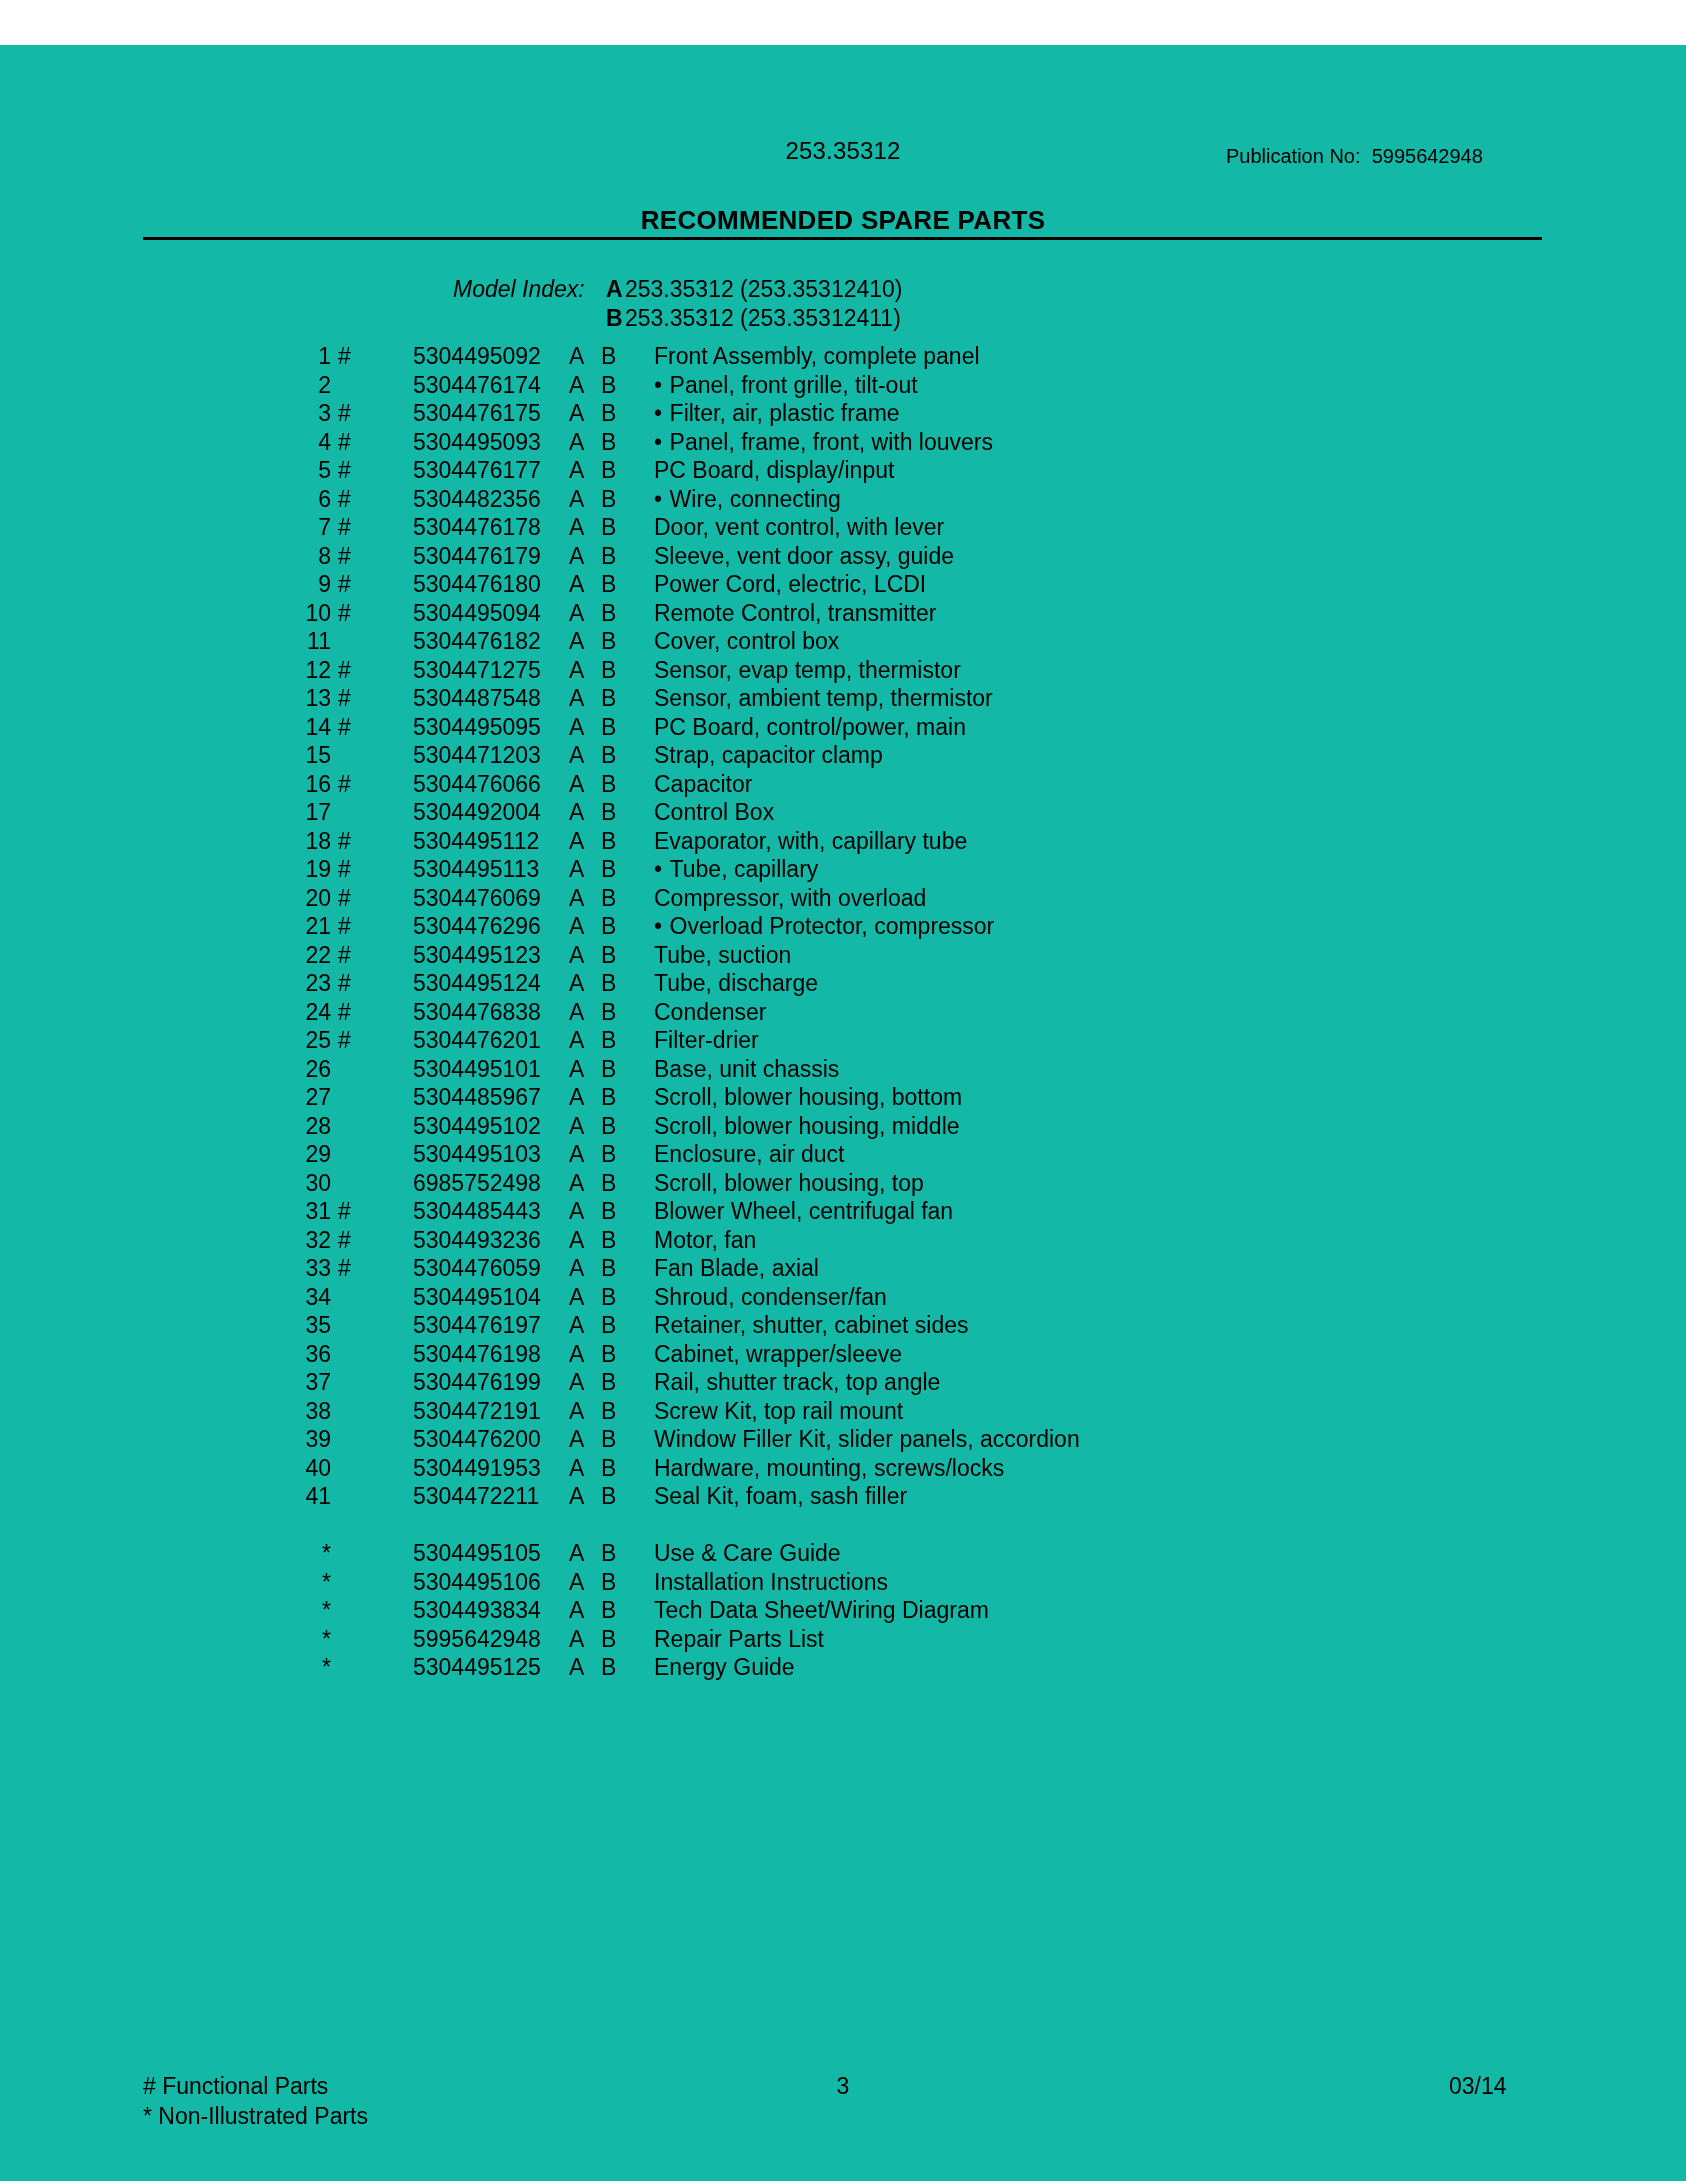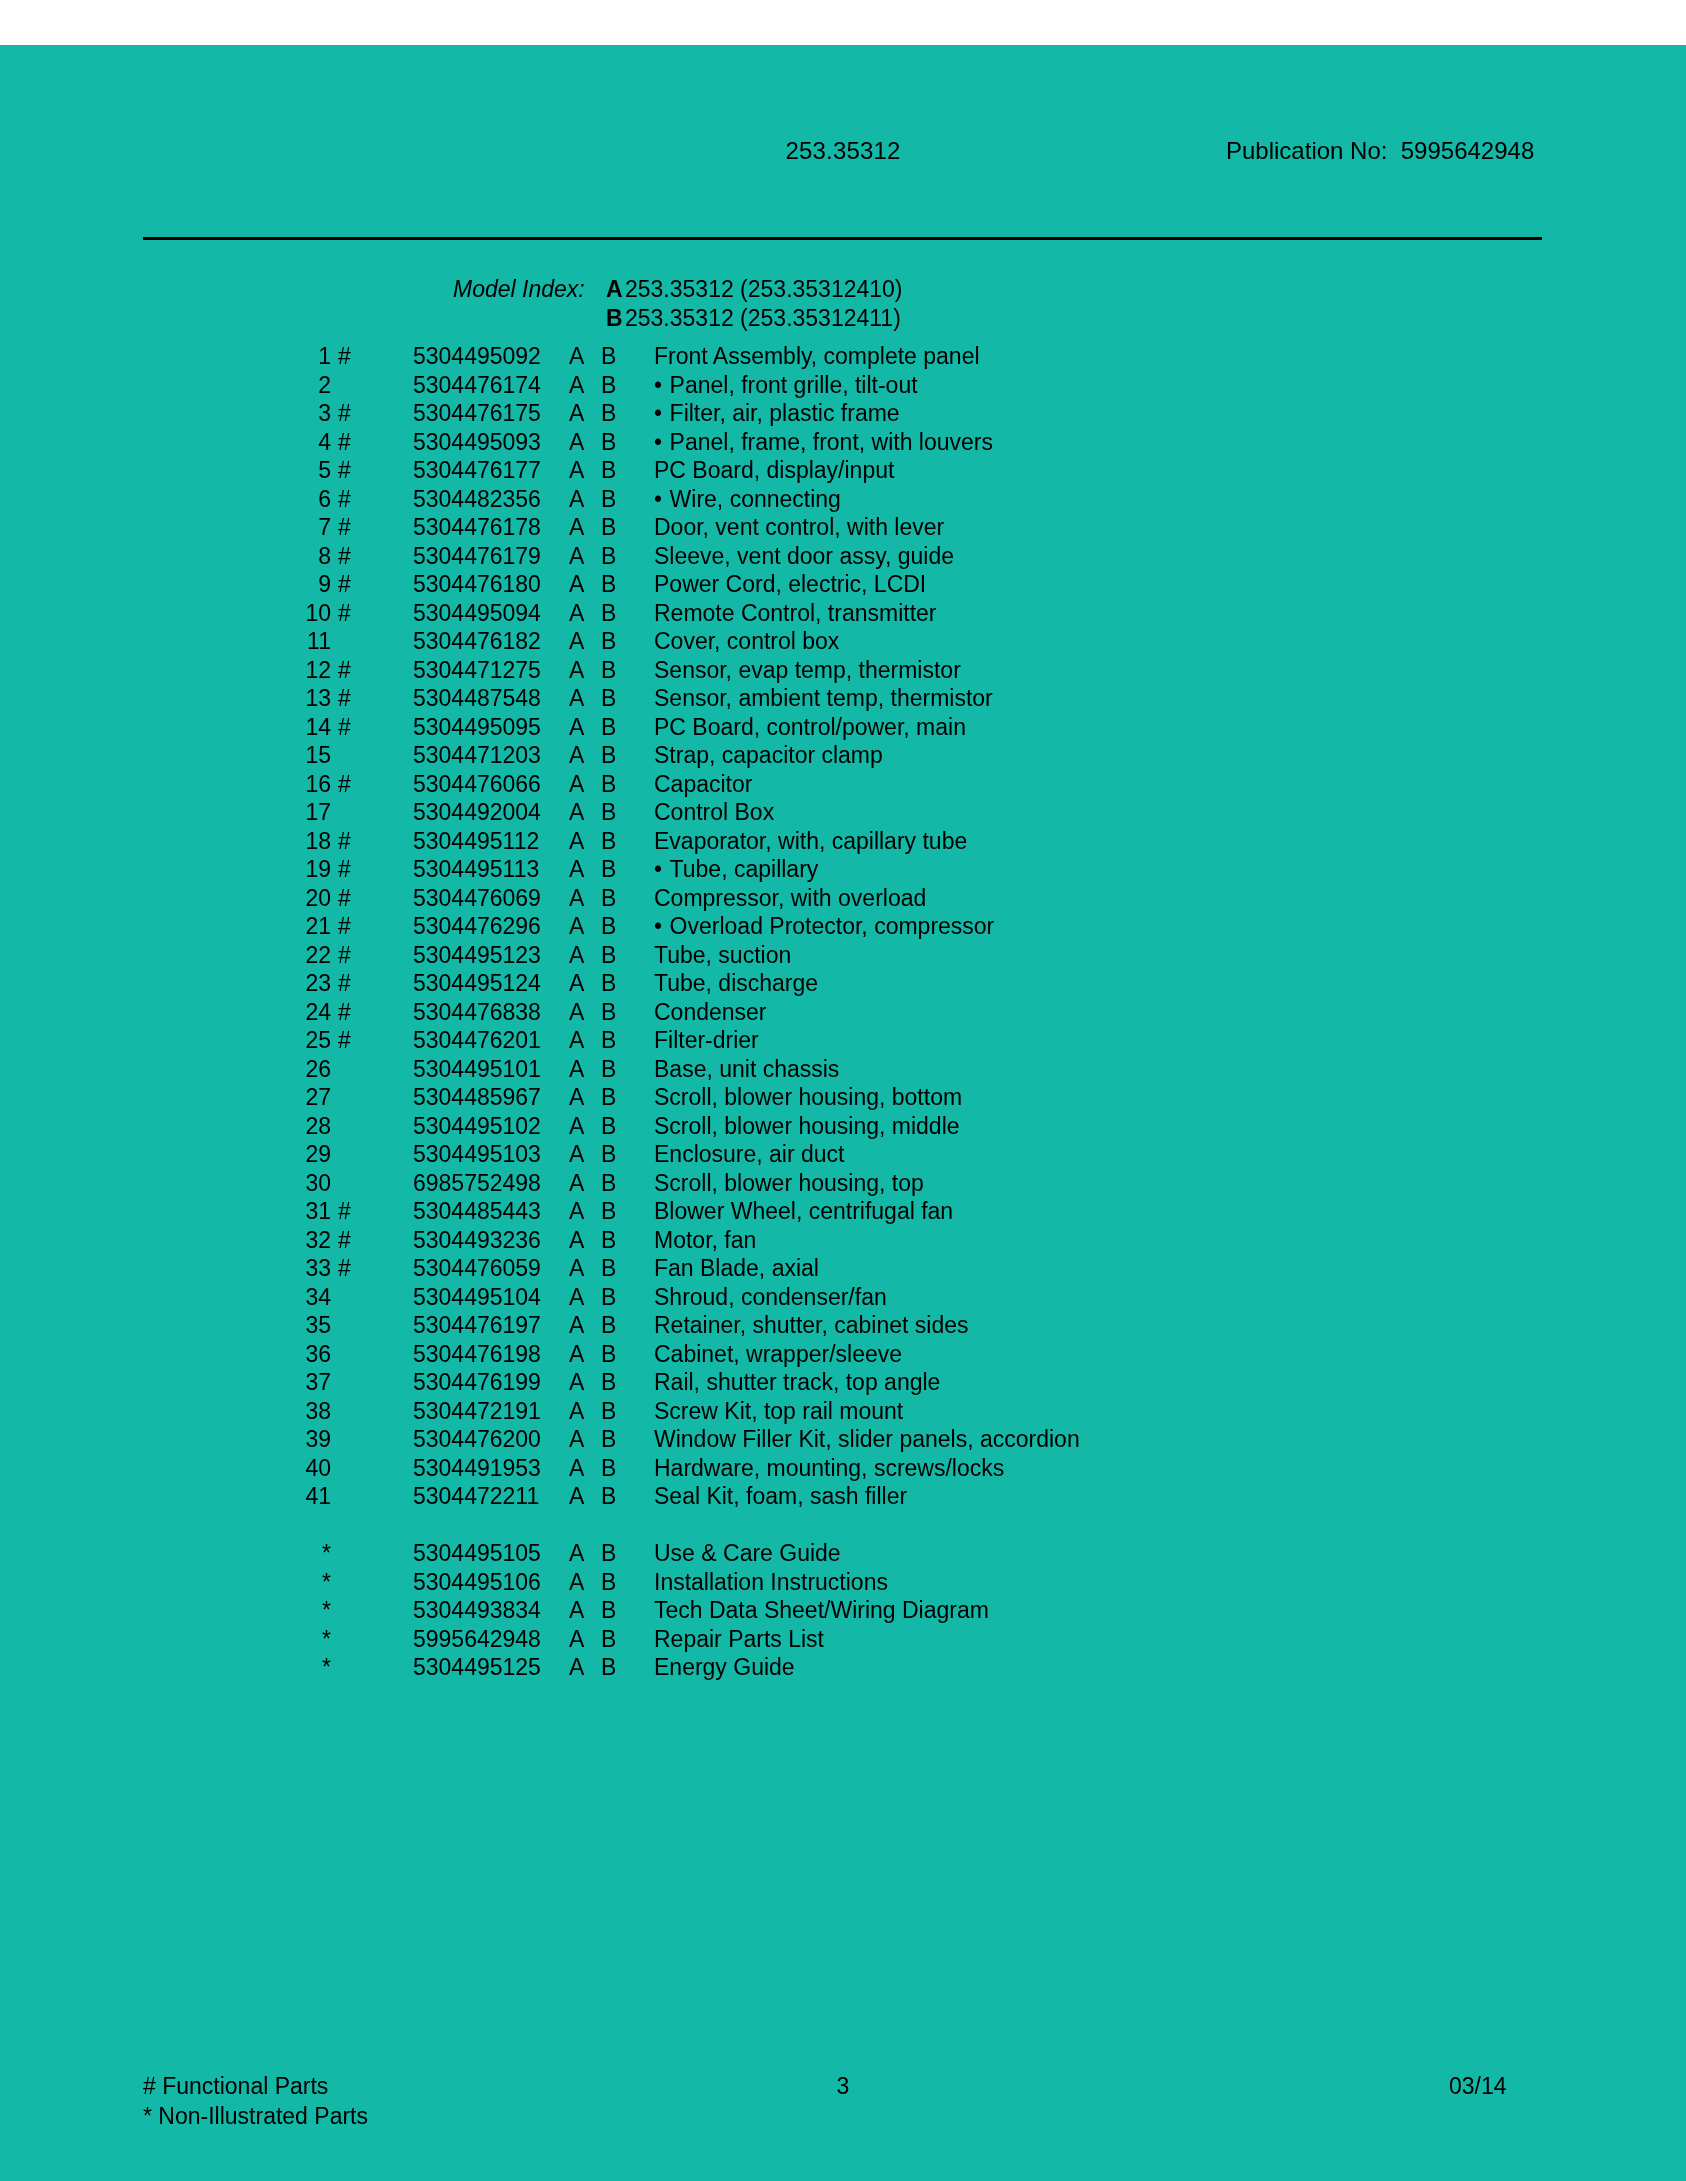--- a/index.html
+++ b/index.html
@@ -34,22 +34,22 @@
     left: 0;
     top: 0;
     width: 1686px;
     text-align: center;
     font-size: 24px;
     letter-spacing: 0.2px;
   }
   .publication-no {
     position: absolute;
     left: 1226px;
-    top: 0;
-    font-size: 24px;
+    top: 8px;
+    font-size: 20px;
     white-space: pre;
     text-align: right;
   }
 
   .sheet-title {
     position: absolute;
     top: 160px;
     left: 0;
     width: 1686px;
     text-align: center;
@@ -183,20 +183,21 @@
 </head>
 <body>
 
 <div class="page">
 
   <div class="doc-header">
     <div class="model-no">253.35312</div>
     <div class="publication-no">Publication No:  5995642948</div>
   </div>
 
+  <div class="sheet-title">RECOMMENDED SPARE PARTS</div>
 
   <div class="rule"></div>
 
   <div class="model-index">
     <div class="mi-row">
       <span class="mi-label">Model Index:</span>
       <span class="mi-letter">A</span>
       <span class="mi-value">253.35312 (253.35312410)</span>
     </div>
     <div class="mi-row">

